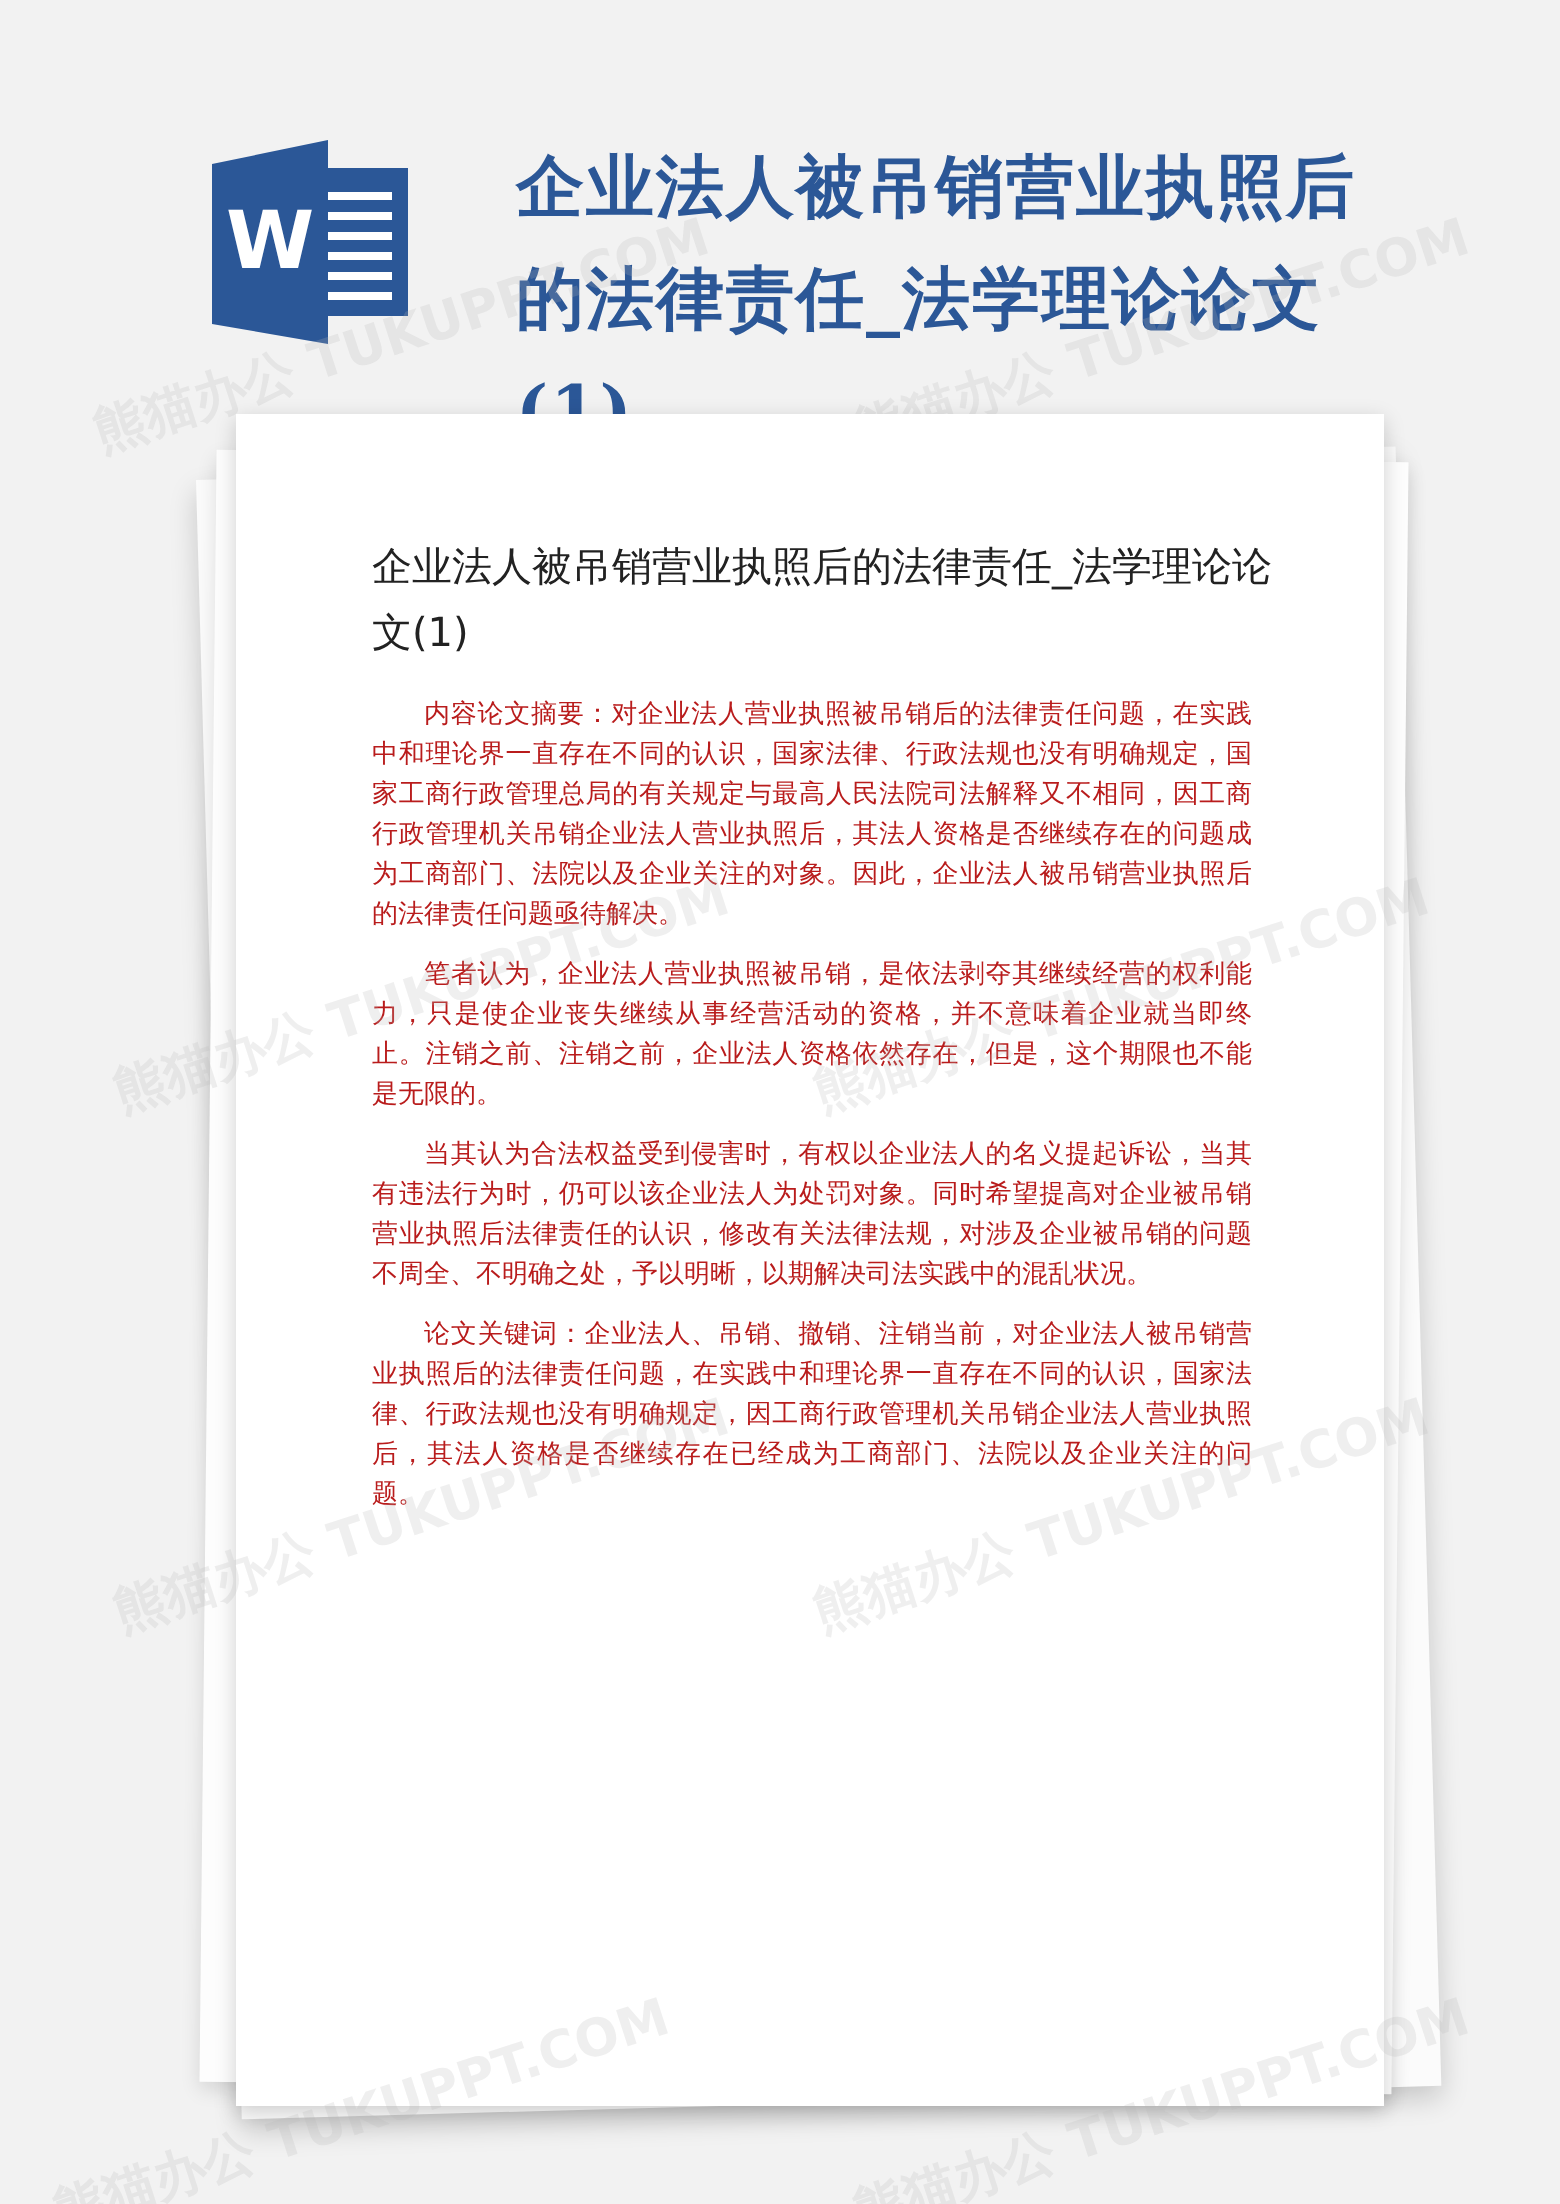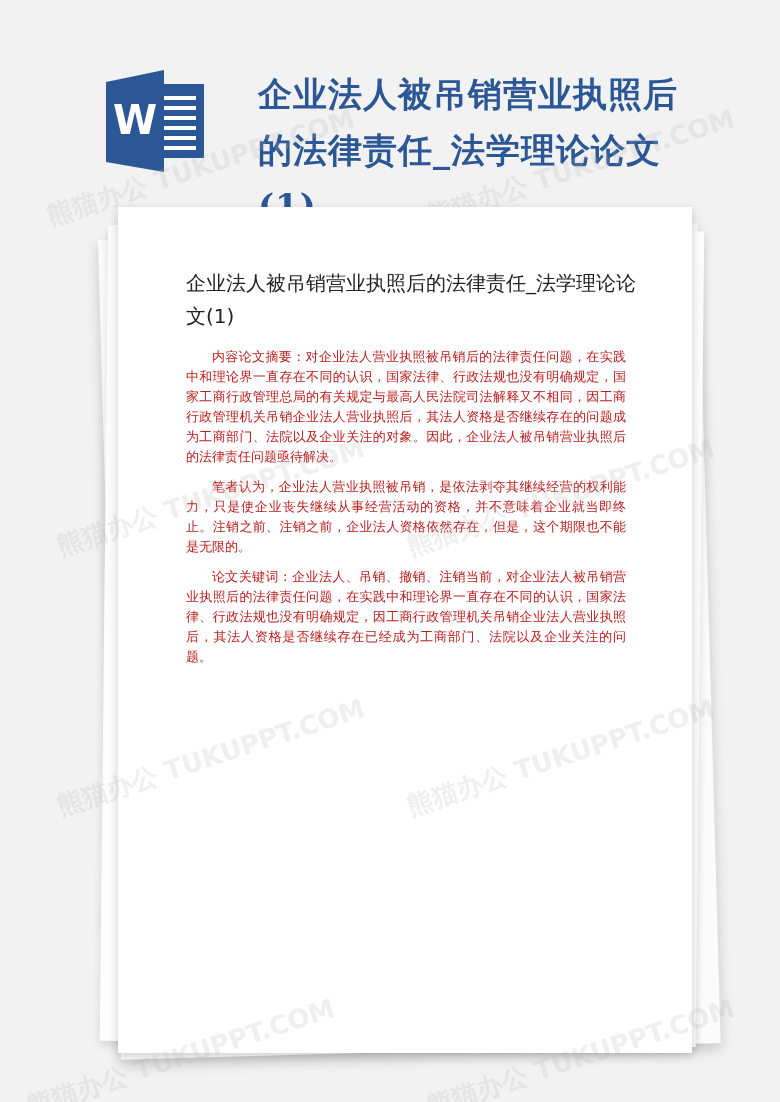--- a/index.html
+++ b/index.html
@@ -70,20 +70,21 @@
 <div class="watermark" style="left:420px;top:150px;">熊猫办公 TUKUPPT.COM</div>
 
 <div class="sheet-back"></div>
 <div class="sheet-mid"></div>
 
 <div class="page">
   <div class="doc-title">企业法人被吊销营业执照后的法律责任_法学理论论文(1)</div>
   <div class="doc-body">
     <p class="para">内容论文摘要：对企业法人营业执照被吊销后的法律责任问题，在实践中和理论界一直存在不同的认识，国家法律、行政法规也没有明确规定，国家工商行政管理总局的有关规定与最高人民法院司法解释又不相同，因工商行政管理机关吊销企业法人营业执照后，其法人资格是否继续存在的问题成为工商部门、法院以及企业关注的对象。因此，企业法人被吊销营业执照后的法律责任问题亟待解决。</p>
     <p class="para">笔者认为，企业法人营业执照被吊销，是依法剥夺其继续经营的权利能力，只是使企业丧失继续从事经营活动的资格，并不意味着企业就当即终止。注销之前、注销之前，企业法人资格依然存在，但是，这个期限也不能是无限的。</p>
+    <p class="para">当其认为合法权益受到侵害时，有权以企业法人的名义提起诉讼，当其有违法行为时，仍可以该企业法人为处罚对象。同时希望提高对企业被吊销营业执照后法律责任的认识，修改有关法律法规，对涉及企业被吊销的问题不周全、不明确之处，予以明晰，以期解决司法实践中的混乱状况。</p>
     <p class="para">论文关键词：企业法人、吊销、撤销、注销当前，对企业法人被吊销营业执照后的法律责任问题，在实践中和理论界一直存在不同的认识，国家法律、行政法规也没有明确规定，因工商行政管理机关吊销企业法人营业执照后，其法人资格是否继续存在已经成为工商部门、法院以及企业关注的问题。</p>
   </div>
 </div>
 
 <div class="watermark" style="left:50px;top:480px;">熊猫办公 TUKUPPT.COM</div>
 <div class="watermark" style="left:400px;top:480px;">熊猫办公 TUKUPPT.COM</div>
 <div class="watermark" style="left:50px;top:740px;">熊猫办公 TUKUPPT.COM</div>
 <div class="watermark" style="left:400px;top:740px;">熊猫办公 TUKUPPT.COM</div>
 <div class="watermark" style="left:20px;top:1040px;">熊猫办公 TUKUPPT.COM</div>
 <div class="watermark" style="left:420px;top:1040px;">熊猫办公 TUKUPPT.COM</div>

